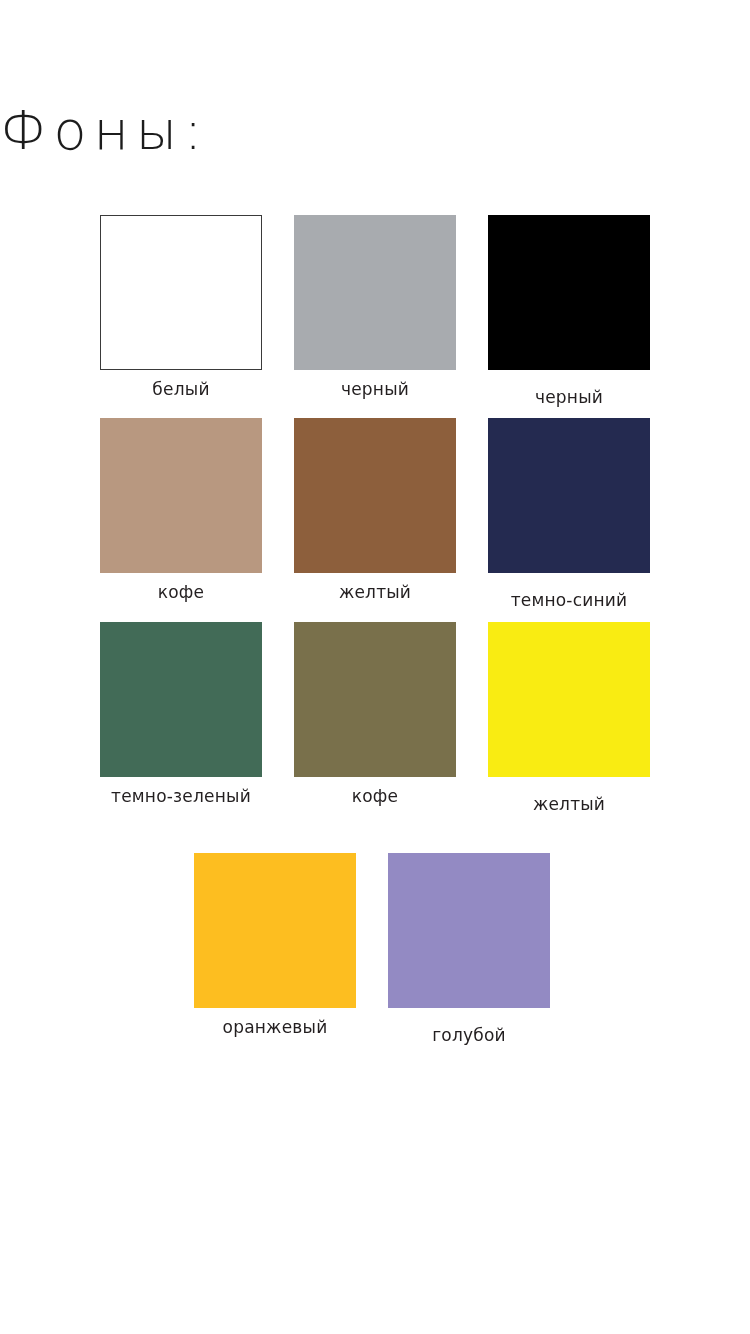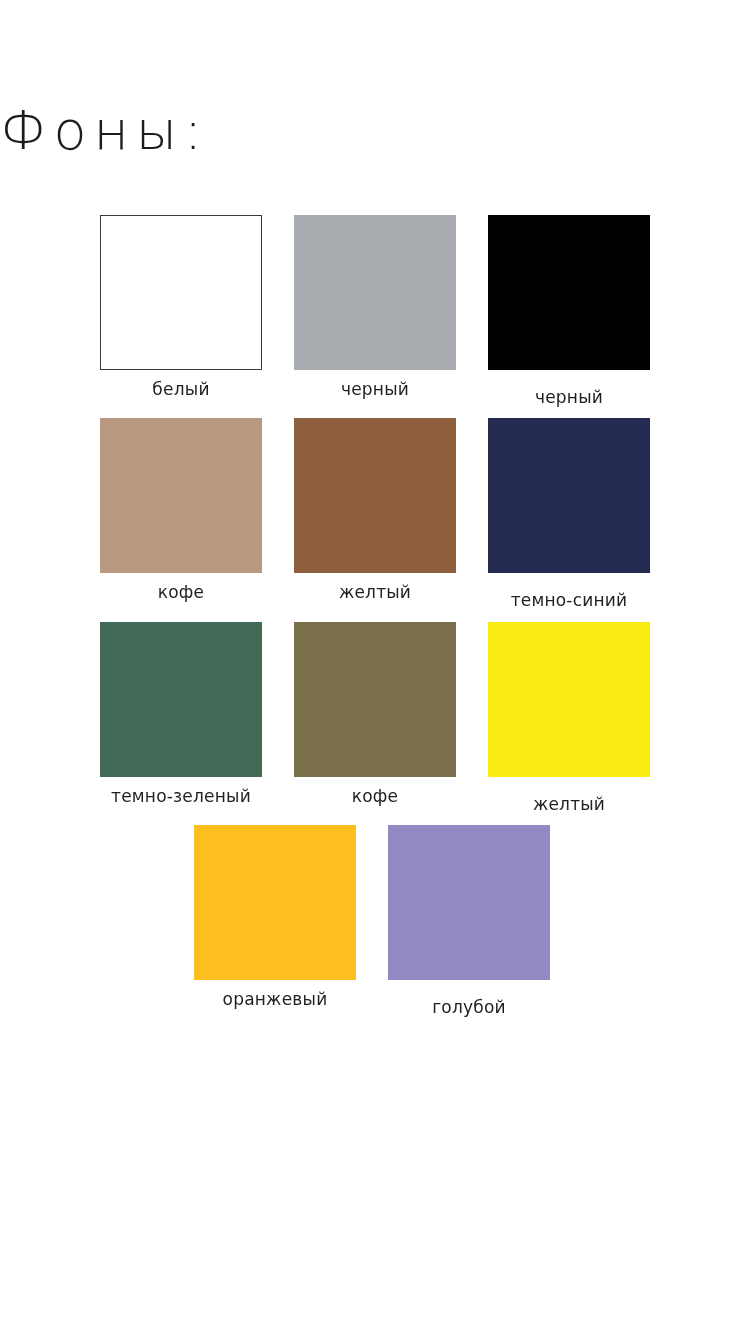--- a/index.html
+++ b/index.html
@@ -49,20 +49,21 @@
 
   .row {
     display: flex;
     justify-content: flex-start;
     padding-left: 100px;
     box-sizing: border-box;
     margin-bottom: 0;
   }
   .row.row-offset {
     padding-left: 194px;
+    margin-top: 28px;
   }
 
   .cell {
     width: 162px;
     margin-right: 32px;
     display: flex;
     flex-direction: column;
     align-items: center;
   }
   .cell:last-child {

